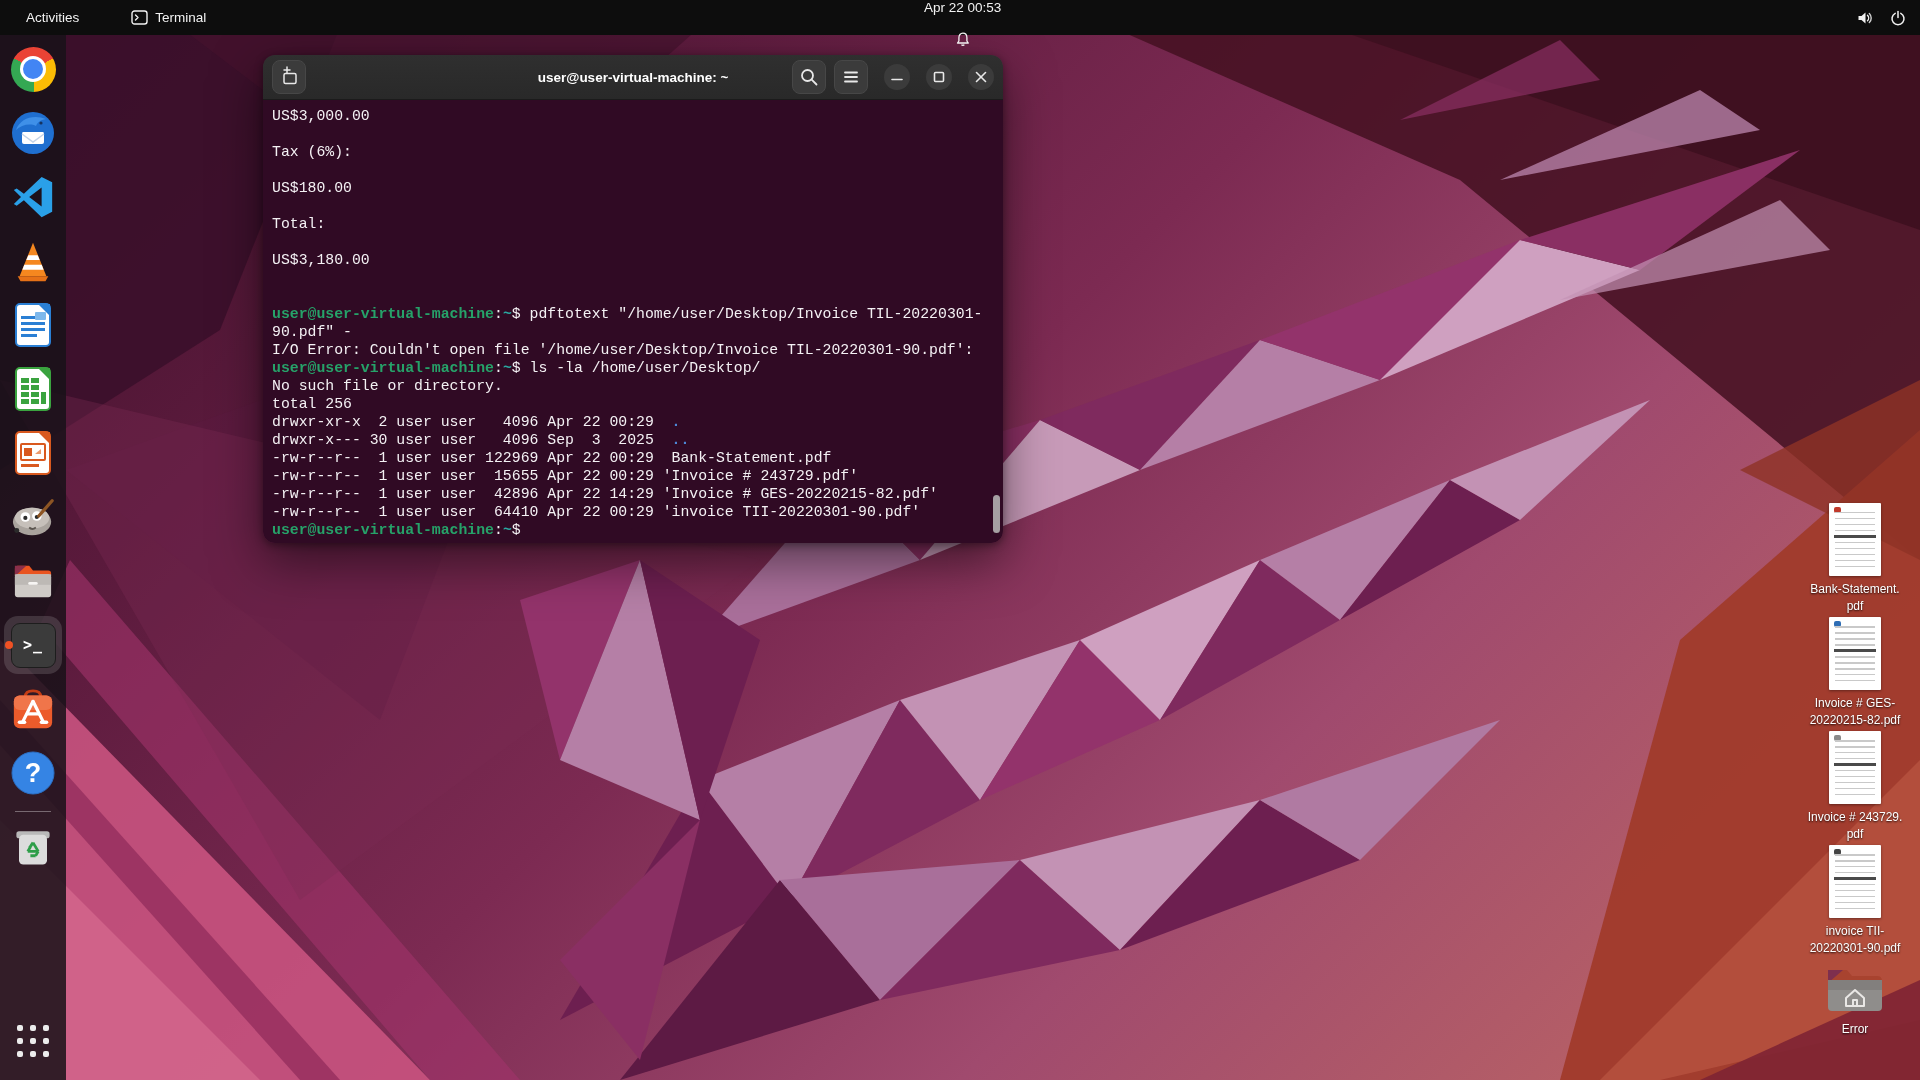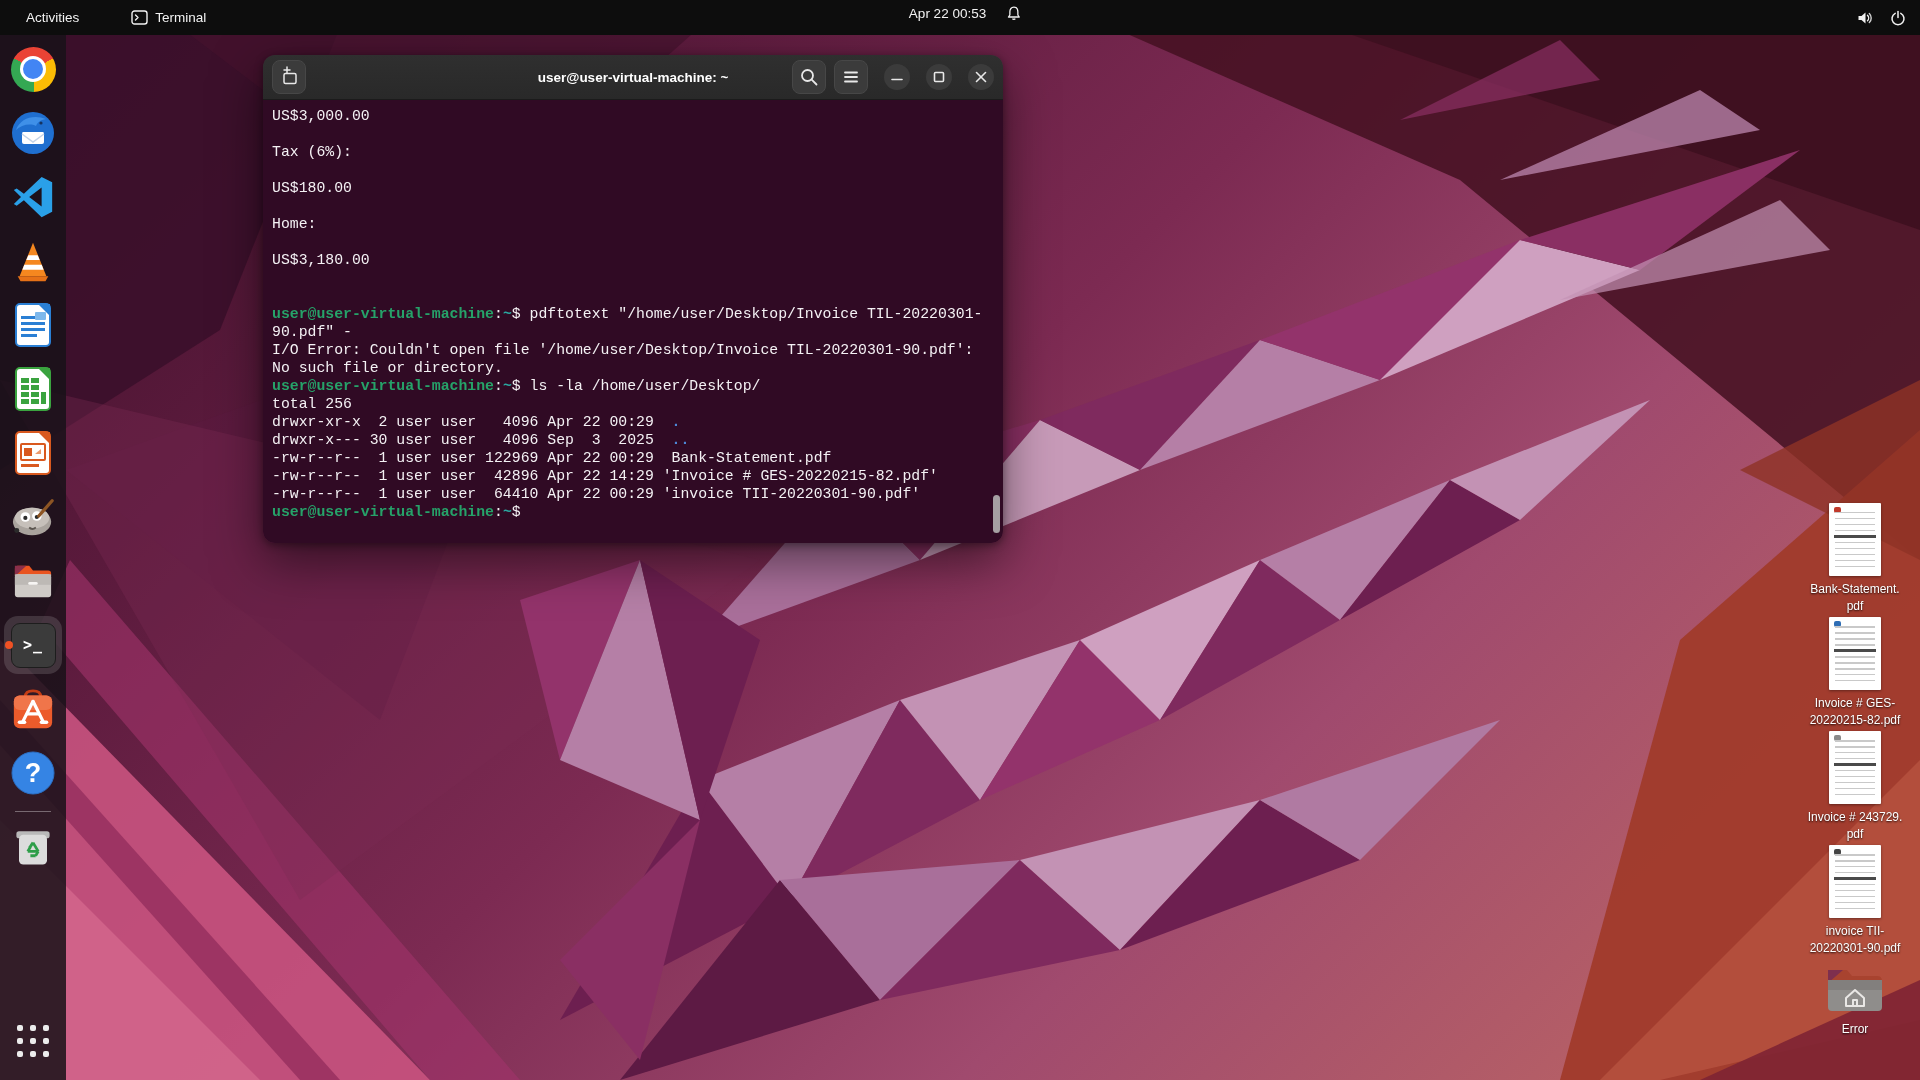--- a/index.html
+++ b/index.html
@@ -11,21 +11,21 @@
   #wallpaper{position:absolute;inset:0;
     background:linear-gradient(135deg,#3f1029 0%,#5a1a3c 22%,#7c2a52 46%,#a04a6e 68%,#c06a62 100%);}
   #wallpaper svg{position:absolute;inset:0;width:100%;height:100%;}
 
   
   #topbar{position:absolute;left:0;top:0;width:1920px;height:35px;background:#0d0d0d;
     display:flex;align-items:center;color:#f2f2f2;font-size:13.5px;z-index:50;}
   .tb-btn{display:flex;align-items:center;gap:7px;height:27px;padding:0 12px;cursor:default;}
   #tb-left{display:flex;align-items:center;margin-left:14px;gap:28px;}
   #tb-center{position:absolute;left:50%;top:0;transform:translateX(-47%);height:27px;
-    display:flex;align-items:center;gap:16px;}
+    display:flex;align-items:center;gap:16px;flex-direction:column;}
   #tb-right{margin-left:auto;display:flex;align-items:center;gap:16px;padding-right:14px;}
   .tb-ico{display:inline-flex;}
 
   
   #dock{position:absolute;left:0;top:27px;bottom:0;width:66px;background:rgba(24,17,24,.86);
     display:flex;flex-direction:column;align-items:center;padding:10px 0 16px;z-index:40;}
   .dock-item{position:relative;width:66px;height:64px;display:flex;align-items:center;
     justify-content:center;background:none;border:none;padding:0;cursor:default;}
   .dock-item svg{display:block;}
   .chrome-ball{width:45px;height:45px;border-radius:50%;
@@ -384,34 +384,35 @@
         </button>
       </div>
     </div>
     <div id="term-body">
       <div class="tl"><span>US$3,000.00</span></div>
         <div class="tl">&nbsp;</div>
         <div class="tl"><span>Tax (6%):</span></div>
         <div class="tl">&nbsp;</div>
         <div class="tl"><span>US$180.00</span></div>
         <div class="tl">&nbsp;</div>
-        <div class="tl"><span>Home:</span></div>
+        <div class="tl"><span>Total:</span></div>
         <div class="tl">&nbsp;</div>
         <div class="tl"><span>US$3,180.00</span></div>
         <div class="tl">&nbsp;</div>
         <div class="tl">&nbsp;</div>
         <div class="tl"><span class="c-p">user@user-virtual-machine</span><span>:</span><span class="c-t">~</span><span>$ pdftotext "/home/user/Desktop/Invoice TIL-20220301-</span></div>
         <div class="tl"><span>90.pdf" -</span></div>
         <div class="tl"><span>I/O Error: Couldn't open file '/home/user/Desktop/Invoice TIL-20220301-90.pdf':</span></div>
+        <div class="tl"><span class="c-p">user@user-virtual-machine</span><span>:</span><span class="c-t">~</span><span>$ ls -la /home/user/Desktop/</span></div>
         <div class="tl"><span>No such file or directory.</span></div>
-        <div class="tl"><span class="c-p">user@user-virtual-machine</span><span>:</span><span class="c-t">~</span><span>$ ls -la /home/user/Desktop/</span></div>
         <div class="tl"><span>total 256</span></div>
         <div class="tl"><span>drwxr-xr-x  2 user user   4096 Apr 22 00:29  </span><span class="c-d">.</span></div>
         <div class="tl"><span>drwxr-x--- 30 user user   4096 Sep  3  2025  </span><span class="c-d">..</span></div>
         <div class="tl"><span>-rw-r--r--  1 user user 122969 Apr 22 00:29  Bank-Statement.pdf</span></div>
+        <div class="tl"><span>-rw-r--r--  1 user user  15655 Apr 22 00:29 'Invoice # 243729.pdf'</span></div>
         <div class="tl"><span>-rw-r--r--  1 user user  42896 Apr 22 14:29 'Invoice # GES-20220215-82.pdf'</span></div>
         <div class="tl"><span>-rw-r--r--  1 user user  64410 Apr 22 00:29 'invoice TII-20220301-90.pdf'</span></div>
         <div class="tl"><span class="c-p">user@user-virtual-machine</span><span>:</span><span class="c-t">~</span><span>$ </span></div>
         <div id="term-scrollbar"></div>
     </div>
   </div>
 
   <div id="desktop-icons">
       <button class="desktop-icon">
         <div class="pdf-page">

